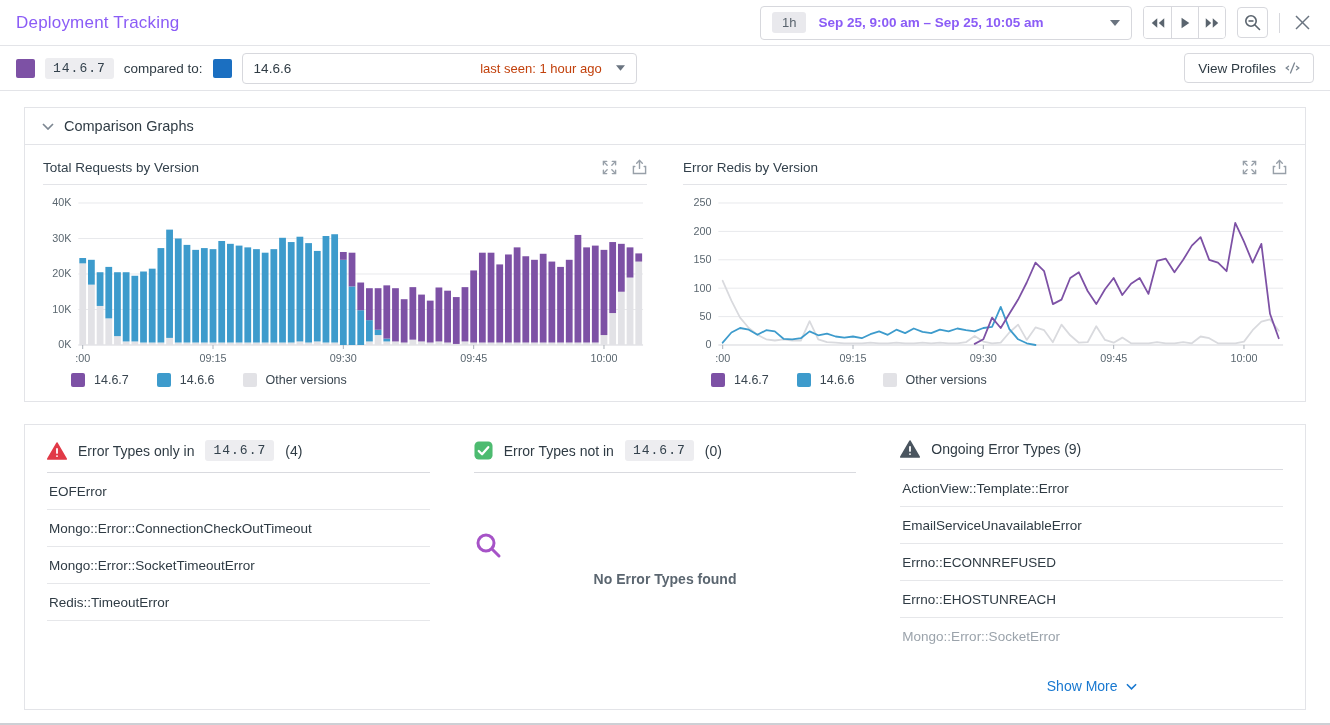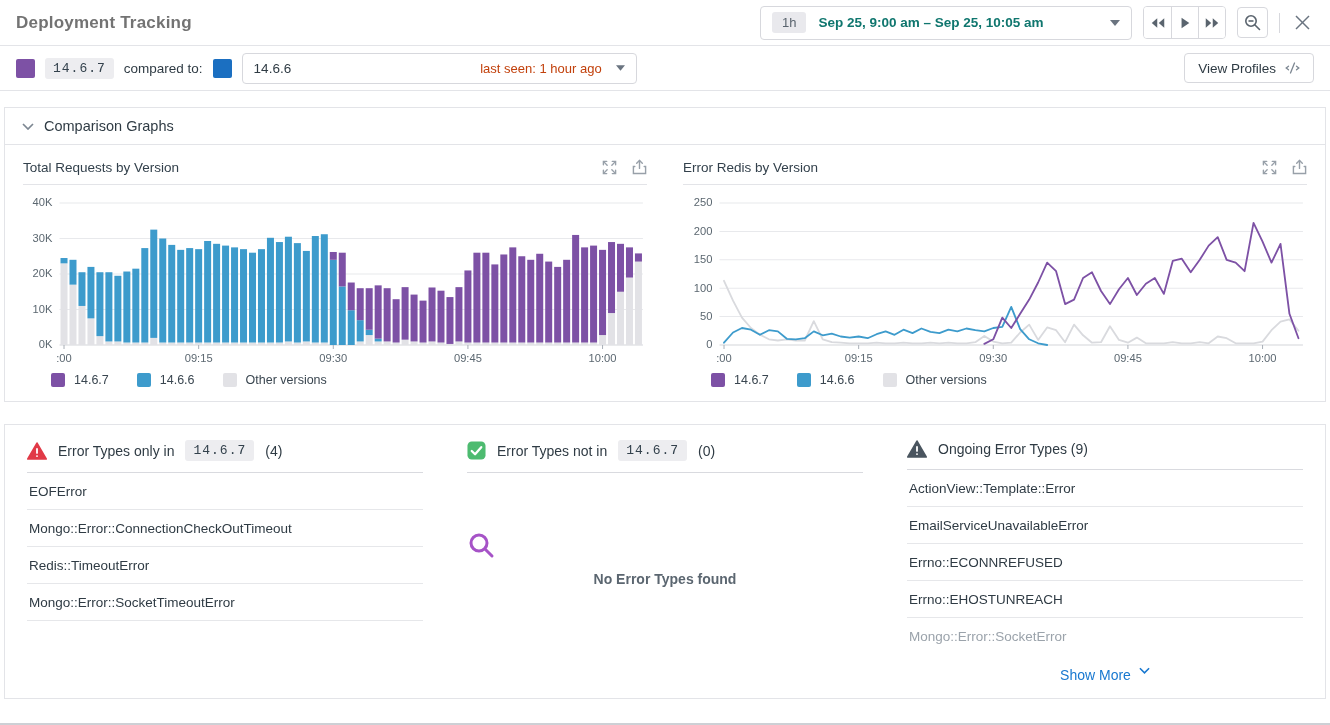--- a/index.html
+++ b/index.html
@@ -12,32 +12,32 @@
     height: 725px;
     overflow: hidden;
   }
   svg { display: block; }
 
   
   .app-header {
     display: flex; align-items: center; justify-content: space-between;
     height: 46px; padding: 0 16px; border-bottom: 1px solid #e3e4e8;
   }
-  .page-title { font-size: 17px; font-weight: 700; color: #737373; letter-spacing: .2px; }
+  .page-title { font-size: 17px; font-weight: 400; color: #8b5cf6; letter-spacing: .2px; }
   .header-right { display: flex; align-items: center; gap: 11px; }
   .time-picker {
     display: flex; align-items: center; gap: 12px;
     border: 1px solid #d7d8dd; border-radius: 4px; height: 31px;
     padding: 16px 11px; width: 372px; background: #fff; cursor: pointer;
   }
   .duration-badge {
     background: #e9e9ed; border-radius: 3px; padding: 3px 10px;
     font-size: 13px; color: #5a646e;
   }
-  .time-label { font-size: 13.5px; color: #0f766e; font-weight: 600; flex: 1; }
+  .time-label { font-size: 13.5px; color: #8b5cf6; font-weight: 600; flex: 1; }
   .btn-group { display: flex; border: 1px solid #d7d8dd; border-radius: 4px; overflow: hidden; background: #fff; }
   .pbtn { width: 27px; height: 31px; display: flex; align-items: center; justify-content: center;
           border-left: 1px solid #d7d8dd; background: #fff; cursor: pointer; }
   .pbtn:first-child { border-left: none; }
   .icon-btn { width: 31px; height: 31px; border: 1px solid #d7d8dd; border-radius: 4px;
           display: flex; align-items: center; justify-content: center; background: #fff; cursor: pointer; }
   .vdivider { width: 1px; height: 20px; background: #d7d8dd; }
   .plain-btn { background: none; border: none; display: flex; align-items: center; cursor: pointer; padding: 4px; }
 
   
@@ -58,21 +58,21 @@
   }
   .compare-select .sel-value { font-size: 13.5px; color: #2f3b44; flex: 1; }
   .last-seen { font-size: 13px; color: #c2410c; margin-right: 6px; }
   .view-profiles {
     margin-left: auto; border: 1px solid #d7d8dd; border-radius: 4px; background: #fff;
     height: 30px; padding: 0 13px; display: flex; align-items: center; gap: 9px;
     font-size: 13.5px; color: #2f3b44; font-family: inherit; cursor: pointer; text-align: right;
   }
 
   
-  .main { padding: 16px 4px 0; }
+  .main { padding: 16px 24px 0; }
   .panel { border: 1px solid #e3e4e8; background: #fff; }
   .panel-header {
     display: flex; align-items: center; gap: 10px;
     padding: 10px 17px; border-bottom: 1px solid #e3e4e8;
     font-size: 14.5px; color: #2f3b44; cursor: pointer;
   }
   .charts-row { display: flex; }
   .chart-pane { flex: 1; padding: 14px 18px 12px; min-width: 0; }
   .chart-header { display: flex; align-items: center; justify-content: space-between;
     padding-bottom: 9px; border-bottom: 1px solid #e3e4e8; }
@@ -89,22 +89,22 @@
   .error-col { flex: 1; padding: 15px 22px; min-width: 0; }
   .error-header { display: flex; align-items: center; gap: 11px;
     padding-bottom: 11px; border-bottom: 1px solid #d9dadf; font-size: 14px; color: #2f3b44; }
   .error-header .count { color: #2f3b44; }
   .error-list { list-style: none; }
   .error-item { font-size: 13.5px; color: #2f3b44; padding: 11px 2px 10px;
     border-bottom: 1px solid #e6e7ea; white-space: nowrap; overflow: hidden; }
   .error-item.faded { color: #9ba3ab; border-bottom: none; }
   .empty-state { text-align: center; margin-top: 58px; }
   .empty-text { color: #5b6670; font-size: 14px; margin-top: 12px; font-weight: bold; }
-  .show-more { display: flex; justify-content: center; gap: 8px;
-    margin-top: 13px; color: #1878d0; font-size: 14px; background: none; border: none;
+  .show-more { display: flex; align-items: center; justify-content: center; gap: 8px;
+    margin-top: 24px; color: #1878d0; font-size: 14px; background: none; border: none;
     font-family: inherit; cursor: pointer; width: 100%; }
 
   .bottom-edge { position: absolute; left: 0; right: 0; bottom: 0; height: 2px; background: #cdd0d5; }
 </style>
 </head>
 <body>
 
 <div class="app-header">
   <div class="page-title">Deployment Tracking</div>
   <div class="header-right">
@@ -460,22 +460,22 @@
           <rect x="10.9" y="7" width="2.2" height="7" fill="#fff" rx="1"></rect>
             <rect x="10.9" y="15.6" width="2.2" height="2.2" fill="#fff" rx="1"></rect>
         </svg>
         <span>Error Types only in</span>
         <span class="badge-version">14.6.7</span>
         <span class="count">(4)</span>
       </div>
       <ul class="error-list">
         <li class="error-item">EOFError</li>
         <li class="error-item">Mongo::Error::ConnectionCheckOutTimeout</li>
+        <li class="error-item">Mongo::Error::SocketTimeoutError</li>
         <li class="error-item">Redis::TimeoutError</li>
-        <li class="error-item">Mongo::Error::SocketTimeoutError</li>
       </ul>
     </div>
 
     <div class="error-col">
       <div class="error-header">
         <svg width="19" height="19" viewBox="0 0 20 20">
           <rect x="0.5" y="0.5" width="19" height="19" rx="4.5" fill="#4dbb70"></rect>
           <polyline points="5,10.5 8.5,14 15,6.5" fill="none" stroke="#fff" stroke-width="2.4" stroke-linecap="round" stroke-linejoin="round"></polyline>
         </svg>
         <span>Error Types not in</span>

